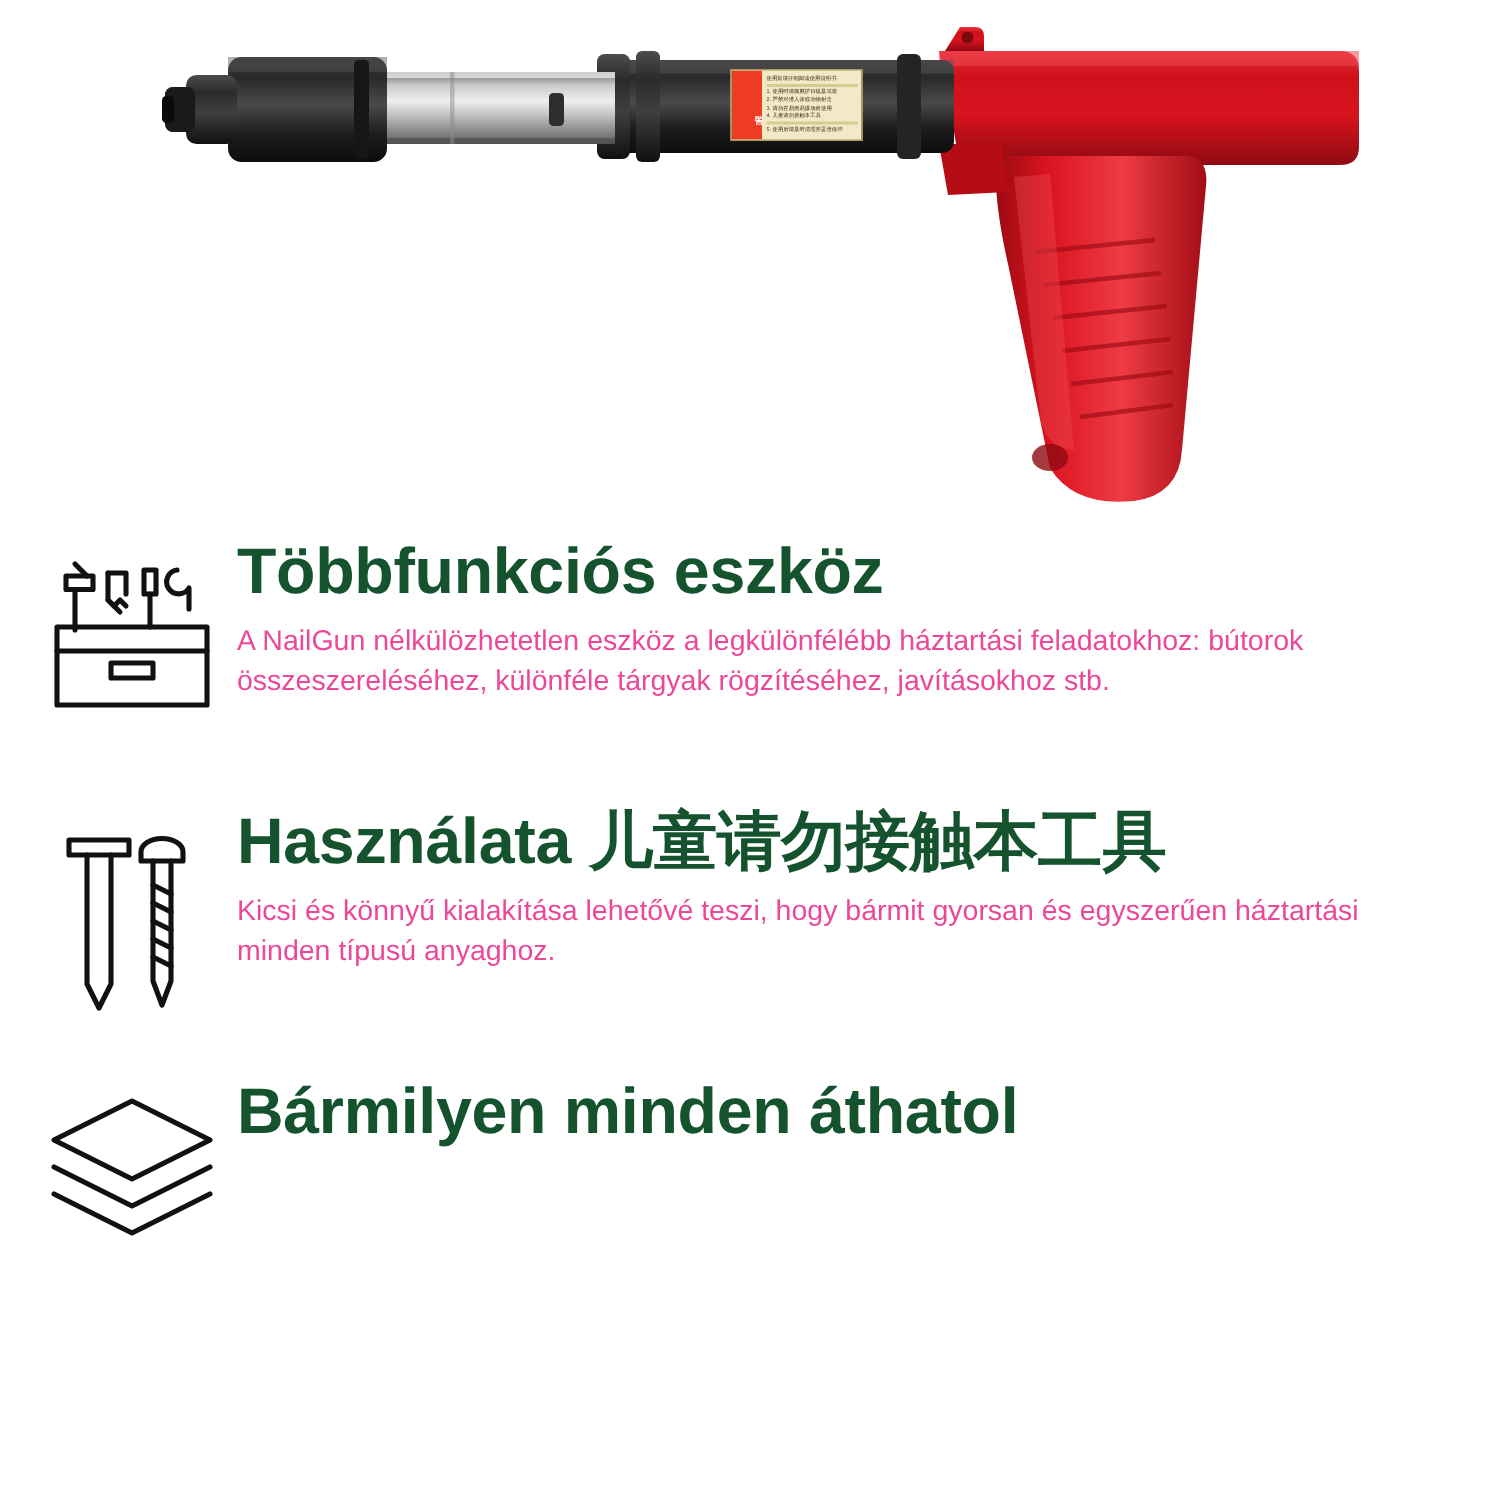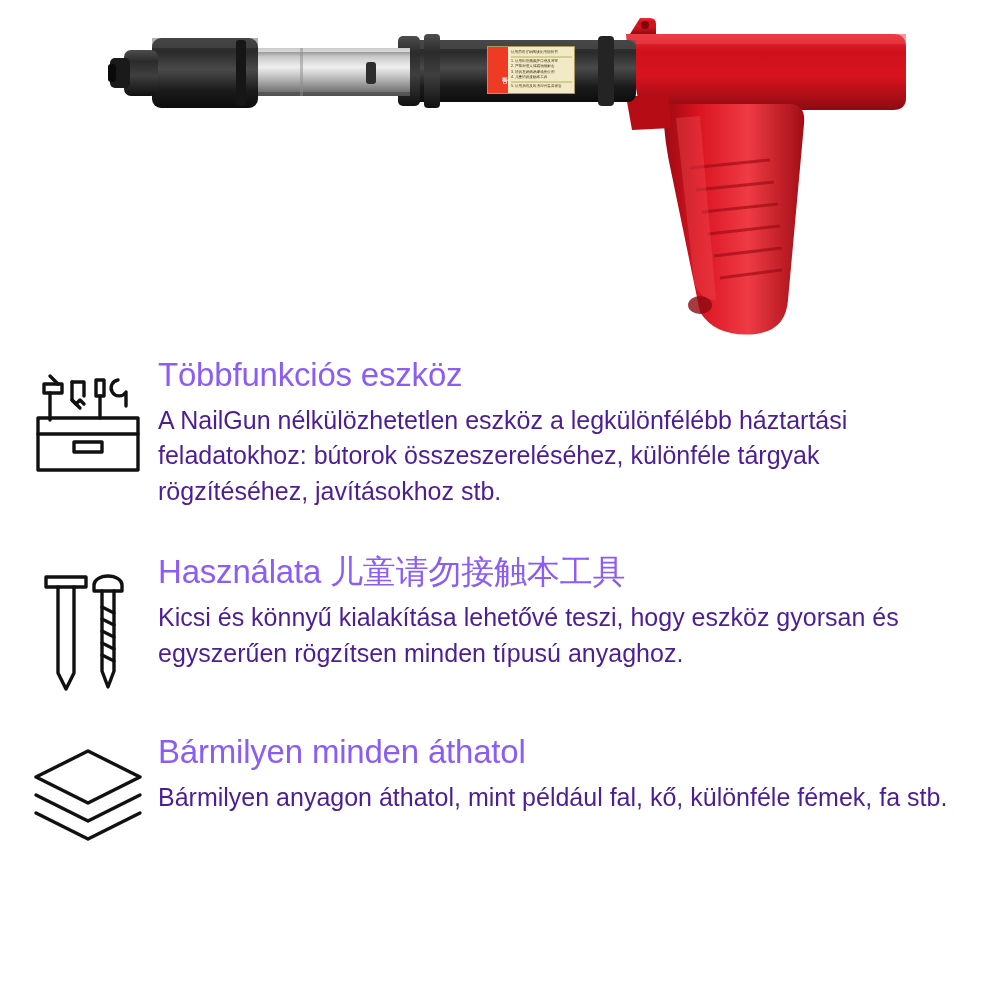--- a/index.html
+++ b/index.html
@@ -56,30 +56,30 @@
     align-items: flex-start;
     justify-content: center;
     padding-top: 14px;
     box-sizing: border-box;
   }
   .feature-text {
     flex: 1;
     padding-top: 4px;
   }
   .feature-title {
-    color: #8b5cf6;
-    font-size: 33px;
-    font-weight: normal;
+    color: #14532d;
+    font-size: 43px;
+    font-weight: bold;
     line-height: 1.18;
     margin: 0 0 8px 0;
     letter-spacing: -0.2px;
   }
   .feature-desc {
-    color: #4c1d95;
-    font-size: 25px;
+    color: #ec4899;
+    font-size: 19px;
     line-height: 1.42;
     margin: 0;
   }
 
   
   .warn-label {
     position: absolute;
     left: 487px;
     top: 46px;
     width: 88px;
@@ -269,32 +269,31 @@
           <path d="M74 28 L74 108 L80 124 L86 108 L86 28"></path>
           <path d="M74 44 L86 50"></path>
           <path d="M74 56 L86 62"></path>
           <path d="M74 68 L86 74"></path>
           <path d="M74 80 L86 86"></path>
           <path d="M74 92 L86 98"></path>
         </svg>
       </div>
       <div class="feature-text">
         <h2 class="feature-title">Használata 儿童请勿接触本工具</h2>
-        <p class="feature-desc">Kicsi és könnyű kialakítása lehetővé teszi, hogy eszköz gyorsan és egyszerűen rögzítsen minden típusú anyaghoz.</p>
+        <p class="feature-desc">Kicsi és könnyű kialakítása lehetővé teszi, hogy bármit gyorsan és egyszerűen háztartási minden típusú anyaghoz.</p>
       </div>
     </div>
 
     <div class="feature">
       <div class="feature-icon">
         <svg width="120" height="110" viewBox="0 0 120 110" fill="none" stroke="#111111" stroke-width="3.4" stroke-linecap="round" stroke-linejoin="round">
           <path d="M60 8 L112 34 L60 60 L8 34 Z"></path>
           <path d="M8 52 L60 78 L112 52"></path>
           <path d="M8 70 L60 96 L112 70"></path>
         </svg>
       </div>
       <div class="feature-text">
         <h2 class="feature-title">Bármilyen minden áthatol</h2>
-        <p class="feature-desc">Bármilyen anyagon áthatol, mint például fal, kő, különféle fémek, fa stb.</p>
       </div>
     </div>
 
   </div>
 </div>
 
 </body></html>

